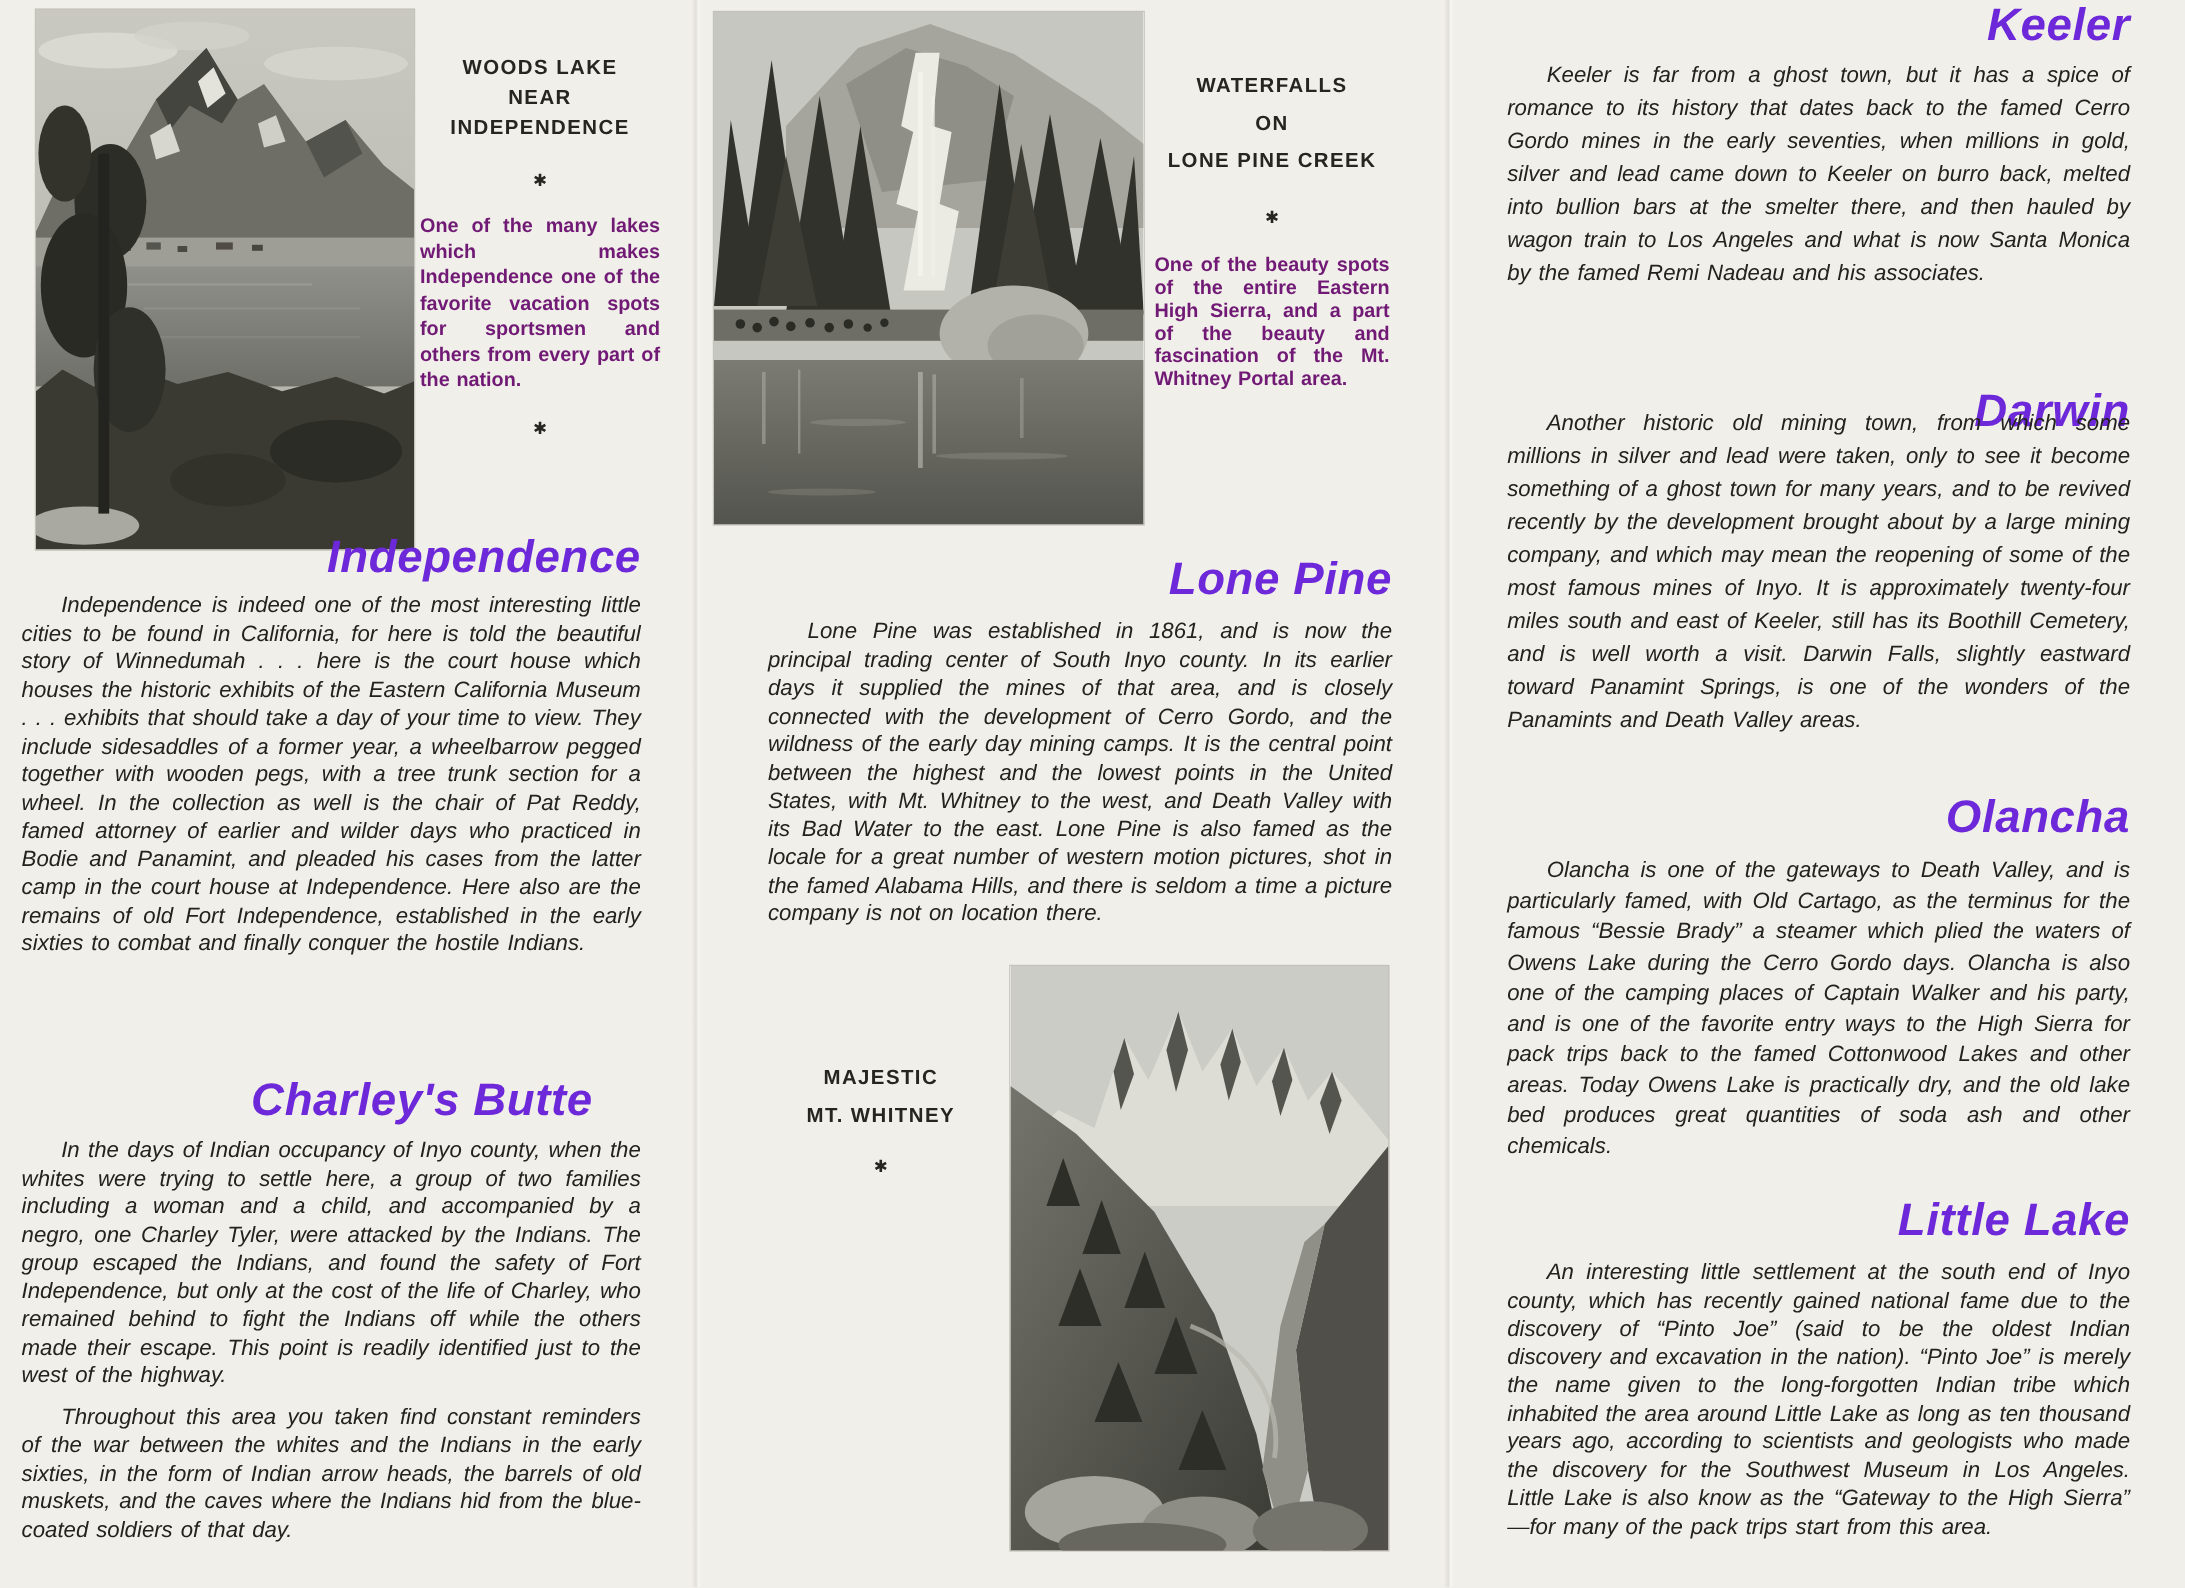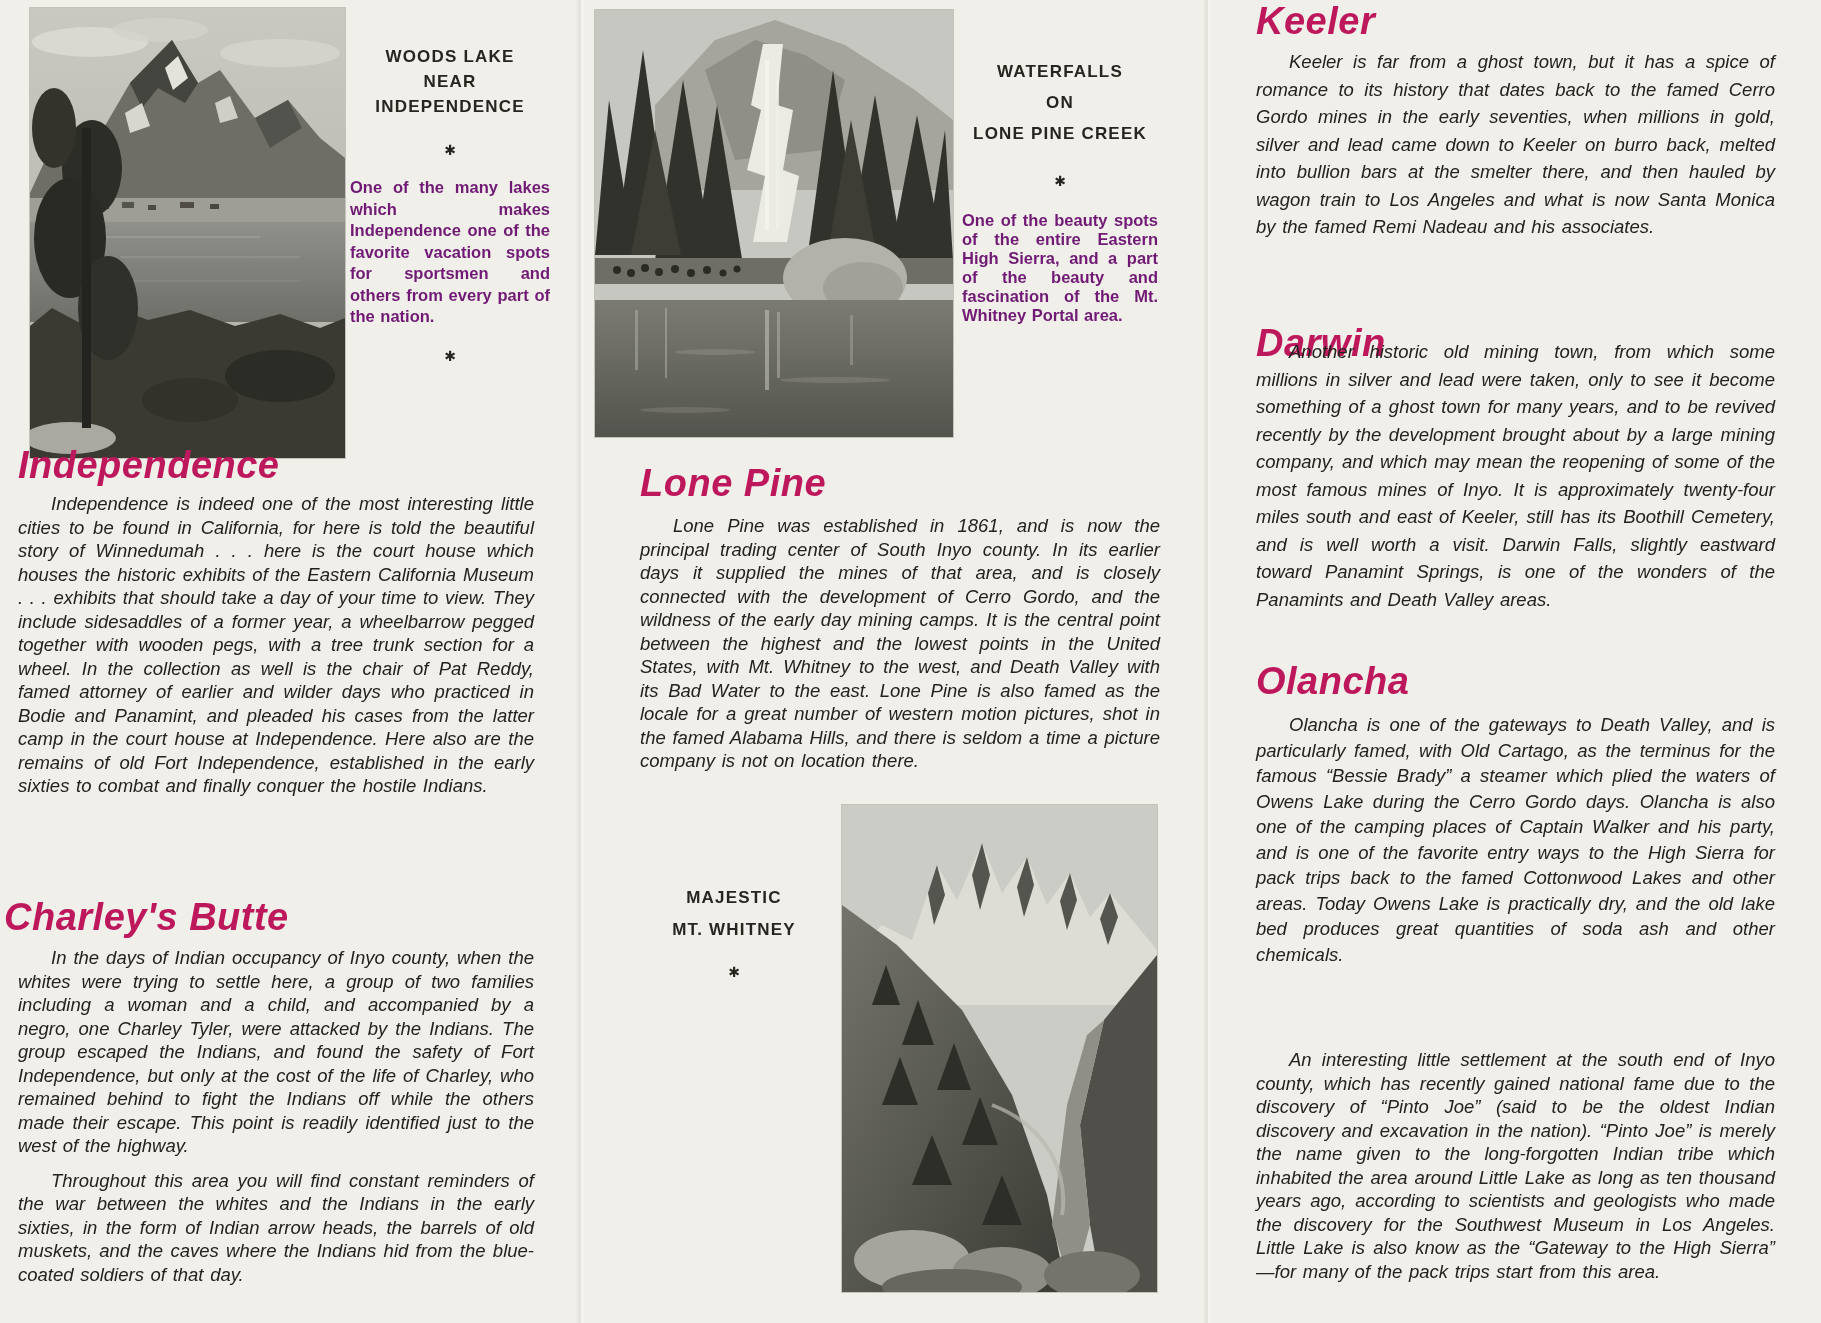--- a/index.html
+++ b/index.html
@@ -22,21 +22,21 @@
   .caption { position: absolute; text-align: center; }
   .cap-title div { font-weight: bold; font-size: 17px; letter-spacing: 1.2px; color: #26251f; }
   .cap-star { font-size: 14px; color: #26251f; }
   .cap-body {
     font-weight: bold; font-size: 16.5px; line-height: 21.5px;
     text-align: justify; margin: 0; word-spacing: 1px; color: #701a75;
   }
   .heading {
     position: absolute; margin: 0;
     font-style: italic; font-weight: bold; font-size: 38px;
-    letter-spacing: 0.5px; text-align: left; color: #be185d;
+    letter-spacing: 0.5px; text-align: right; color: #6d28d9;
     white-space: nowrap;
   }
   .col { position: absolute; font-size: 18.5px; line-height: 23.5px; text-align: justify; word-spacing: 1.5px; color: #23221e; font-style: italic; }
   .col p { margin: 0; text-indent: 33px; }
   .col p + p { margin-top: 11px; }
 </style>
 </head>
 <body>
 
 <div class="page">
@@ -101,21 +101,21 @@
   </div>
 
   <h2 class="heading" style="left:18px; top:444px; width:516px;">Independence</h2>
   <div class="col" style="left:18px; top:492px; width:516px;">
     <p>Independence is indeed one of the most interesting little cities to be found in California, for here is told the beautiful story of Winnedumah . . . here is the court house which houses the historic exhibits of the Eastern California Museum . . . exhibits that should take a day of your time to view. They include sidesaddles of a former year, a wheelbarrow pegged together with wooden pegs, with a tree trunk section for a wheel. In the collection as well is the chair of Pat Reddy, famed attorney of earlier and wilder days who practiced in Bodie and Panamint, and pleaded his cases from the latter camp in the court house at Independence. Here also are the remains of old Fort Independence, established in the early sixties to combat and finally conquer the hostile Indians.</p>
   </div>
 
   <h2 class="heading" style="left:4px; top:896px; width:490px;">Charley's Butte</h2>
   <div class="col" style="left:18px; top:946px; width:516px;">
     <p>In the days of Indian occupancy of Inyo county, when the whites were trying to settle here, a group of two families including a woman and a child, and accompanied by a negro, one Charley Tyler, were attacked by the Indians. The group escaped the Indians, and found the safety of Fort Independence, but only at the cost of the life of Charley, who remained behind to fight the Indians off while the others made their escape. This point is readily identified just to the west of the highway.</p>
-    <p>Throughout this area you will find constant reminders of the war between the whites and the Indians in the early sixties, in the form of Indian arrow heads, the barrels of old muskets, and the caves where the Indians hid from the blue-coated soldiers of that day.</p>
+    <p>Throughout this area you taken find constant reminders of the war between the whites and the Indians in the early sixties, in the form of Indian arrow heads, the barrels of old muskets, and the caves where the Indians hid from the blue-coated soldiers of that day.</p>
   </div>
 
   <div class="photo" style="left:595px; top:10px; width:358px; height:427px;">
     <svg viewBox="0 0 358 427" preserveAspectRatio="none">
       <defs>
         <linearGradient id="pond1" x1="0" y1="0" x2="0" y2="1">
           <stop offset="0" stop-color="#7b7b74"></stop>
             <stop offset="1" stop-color="#54544e"></stop>
         </linearGradient>
       </defs>
@@ -233,17 +233,18 @@
   <h2 class="heading" style="left:1256px; top:286px; width:519px;margin-top:36px;">Darwin</h2>
   <div class="col" style="left:1256px; top:338px; width:519px; line-height:27.5px;">
     <p>Another historic old mining town, from which some millions in silver and lead were taken, only to see it become something of a ghost town for many years, and to be revived recently by the development brought about by a large mining company, and which may mean the reopening of some of the most famous mines of Inyo. It is approximately twenty-four miles south and east of Keeler, still has its Boothill Cemetery, and is well worth a visit. Darwin Falls, slightly eastward toward Panamint Springs, is one of the wonders of the Panamints and Death Valley areas.</p>
   </div>
 
   <h2 class="heading" style="left:1256px; top:660px; width:519px;">Olancha</h2>
   <div class="col" style="left:1256px; top:712px; width:519px; line-height:25.5px;">
     <p>Olancha is one of the gateways to Death Valley, and is particularly famed, with Old Cartago, as the terminus for the famous “Bessie Brady” a steamer which plied the waters of Owens Lake during the Cerro Gordo days. Olancha is also one of the camping places of Captain Walker and his party, and is one of the favorite entry ways to the High Sierra for pack trips back to the famed Cottonwood Lakes and other areas. Today Owens Lake is practically dry, and the old lake bed produces great quantities of soda ash and other chemicals.</p>
   </div>
 
+  <h2 class="heading" style="left:1256px; top:996px; width:519px;">Little Lake</h2>
   <div class="col" style="left:1256px; top:1048px; width:519px; line-height:23.5px;">
     <p>An interesting little settlement at the south end of Inyo county, which has recently gained national fame due to the discovery of “Pinto Joe” (said to be the oldest Indian discovery and excavation in the nation). “Pinto Joe” is merely the name given to the long-forgotten Indian tribe which inhabited the area around Little Lake as long as ten thousand years ago, according to scientists and geologists who made the discovery for the Southwest Museum in Los Angeles. Little Lake is also know as the “Gateway to the High Sierra” —for many of the pack trips start from this area.</p>
   </div>
 
 </div>
 
 </body></html>

